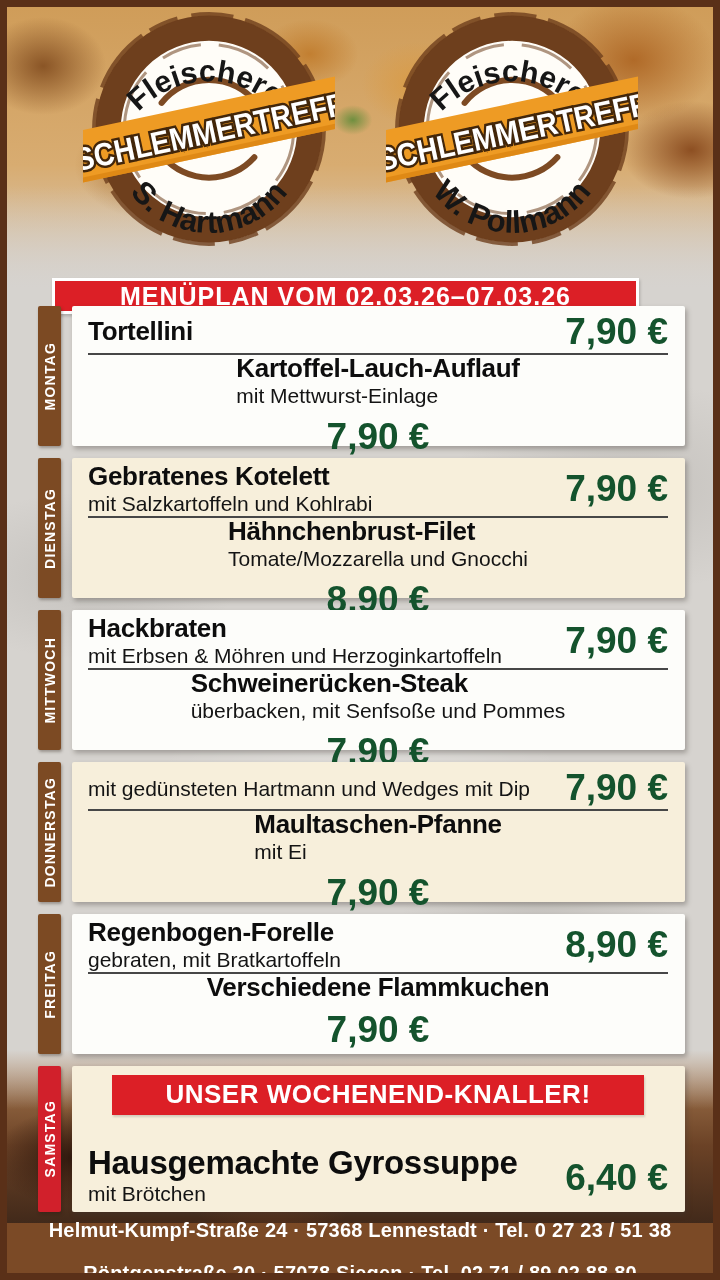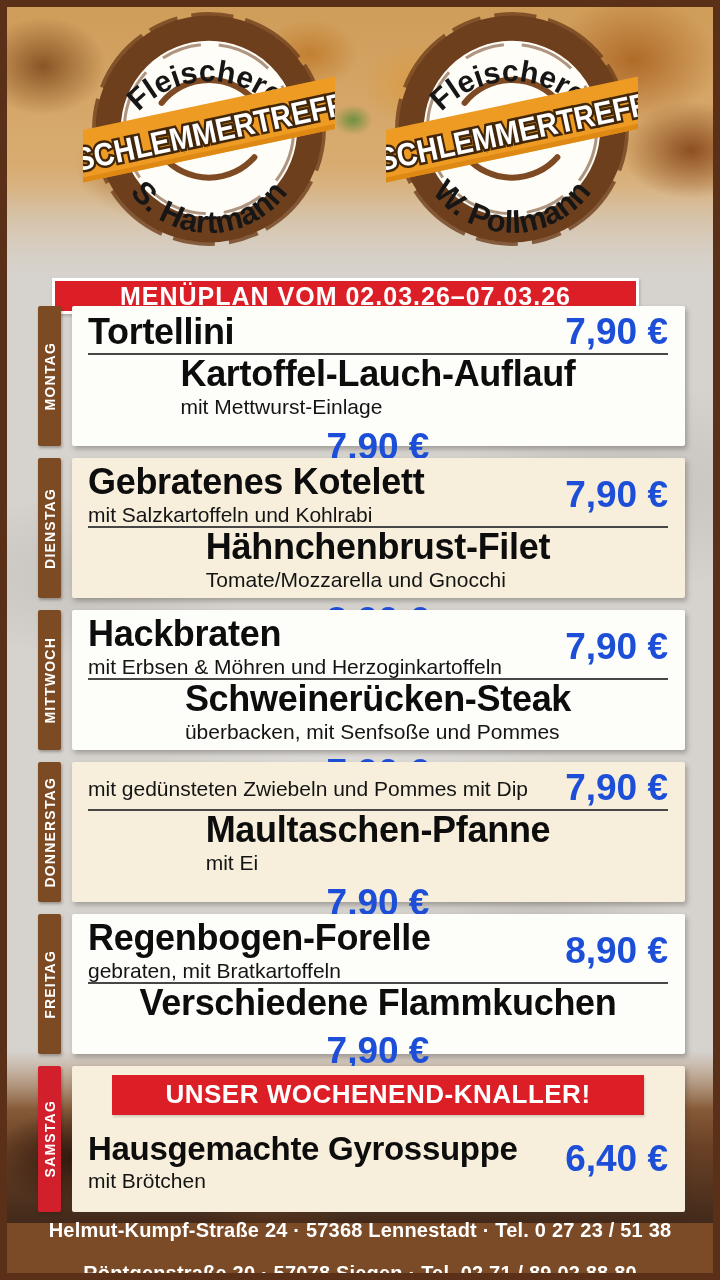--- a/index.html
+++ b/index.html
@@ -75,31 +75,31 @@
     flex:1;background:#fdfdfa;border-radius:2px;
     box-shadow:2px 3px 5px rgba(60,55,50,0.35);
     padding:5px 17px 6px 16px;display:flex;flex-direction:column;min-width:0;
   }
   .day-card.cream{background:#f7efdb;}
   .menu-item{
     flex:1;display:flex;align-items:center;justify-content:space-between;gap:8px;min-width:0;
   }
   .menu-item + .menu-item{border-top:2px solid #474747;flex-direction:column;}
   .item-text{display:flex;flex-direction:column;justify-content:center;min-width:0;}
-  .item-title{font-size:36px;font-weight:bold;color:#0d0d0d;line-height:1.05;letter-spacing:-0.3px;white-space:nowrap;}
+  .item-title{font-size:26px;font-weight:bold;color:#0d0d0d;line-height:1.05;letter-spacing:-0.3px;white-space:nowrap;}
   .item-desc{font-size:21px;color:#141414;line-height:1.12;margin-top:2px;white-space:nowrap;}
   .item-desc:empty{display:none;}
-  .item-price{font-size:37px;font-weight:bold;color:#1d4ed8;white-space:nowrap;flex-shrink:0;}
+  .item-price{font-size:37px;font-weight:bold;color:#14532d;white-space:nowrap;flex-shrink:0;}
   .knaller{
     background:#dc1f26;color:#fff;font-weight:bold;font-size:26px;text-align:center;
     padding:4px 0 5px;margin:4px 24px 4px 24px;letter-spacing:0.5px;
     box-shadow:1px 2px 2px rgba(0,0,0,0.15);
   }
   .day-row.special .item-title{font-size:33px;}
-  .day-row.special .menu-item{}
+  .day-row.special .menu-item{align-items:flex-end;}
   .day-row.special .item-price{margin-bottom:7px;}
 
   .footer{
     position:absolute;left:0;bottom:0;width:720px;height:57px;background:#7b4a26;z-index:20;
     display:flex;flex-direction:column;align-items:center;justify-content:center;gap:18px;
   }
   .footer-line{color:#fff;font-weight:bold;font-size:20px;line-height:25px;letter-spacing:0.2px;white-space:nowrap;}
 </style>
 </head>
 <body>
@@ -227,21 +227,21 @@
   </div>
 
   <div class="day-row">
     <div class="day-tab">
       <span class="day-tab-label">DONNERSTAG</span>
     </div>
     <div class="day-card cream">
 
   <div class="menu-item">
     <div class="item-text">
-      <div class="item-desc">mit gedünsteten Zwiebeln und Pommes mit Dip</div>
+      <div class="item-desc">mit gedünsteten Hartmann und Wedges mit Dip</div>
     </div>
     <div class="item-price">7,90 €</div>
   </div>
 
   <div class="menu-item">
     <div class="item-text">
       <div class="item-title">Maultaschen-Pfanne</div>
       <div class="item-desc">mit Ei</div>
     </div>
     <div class="item-price">7,90 €</div>

